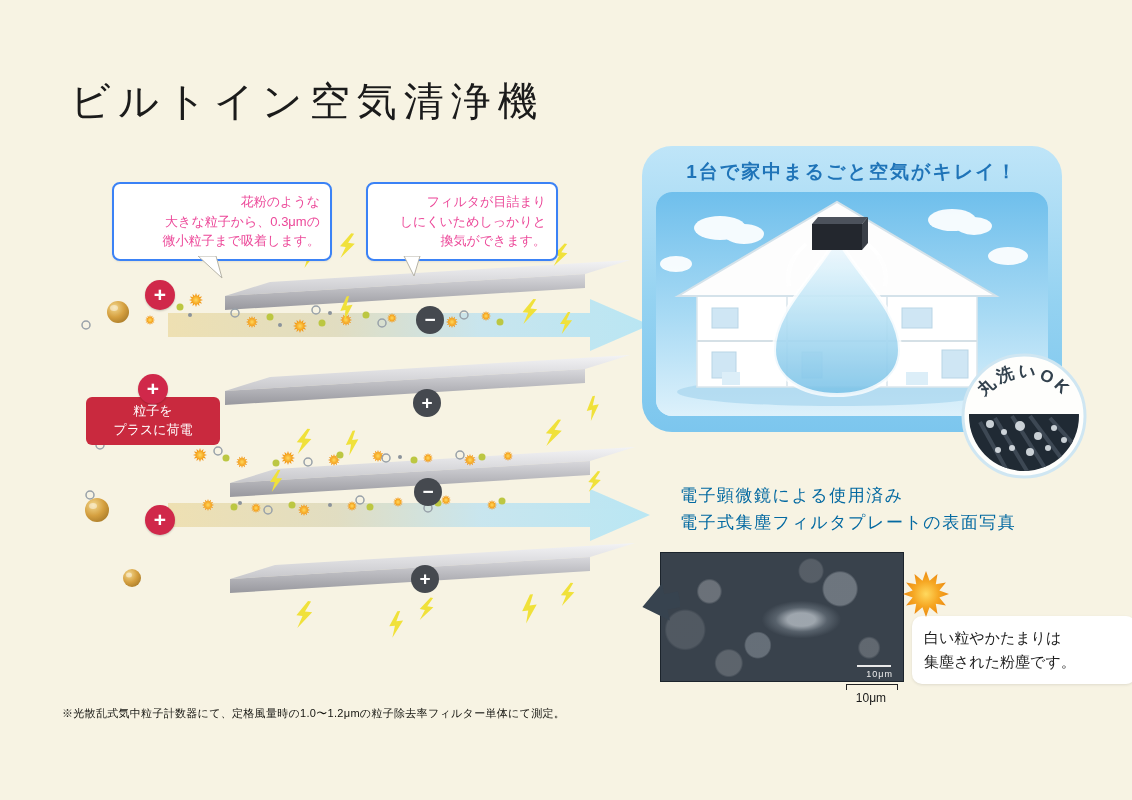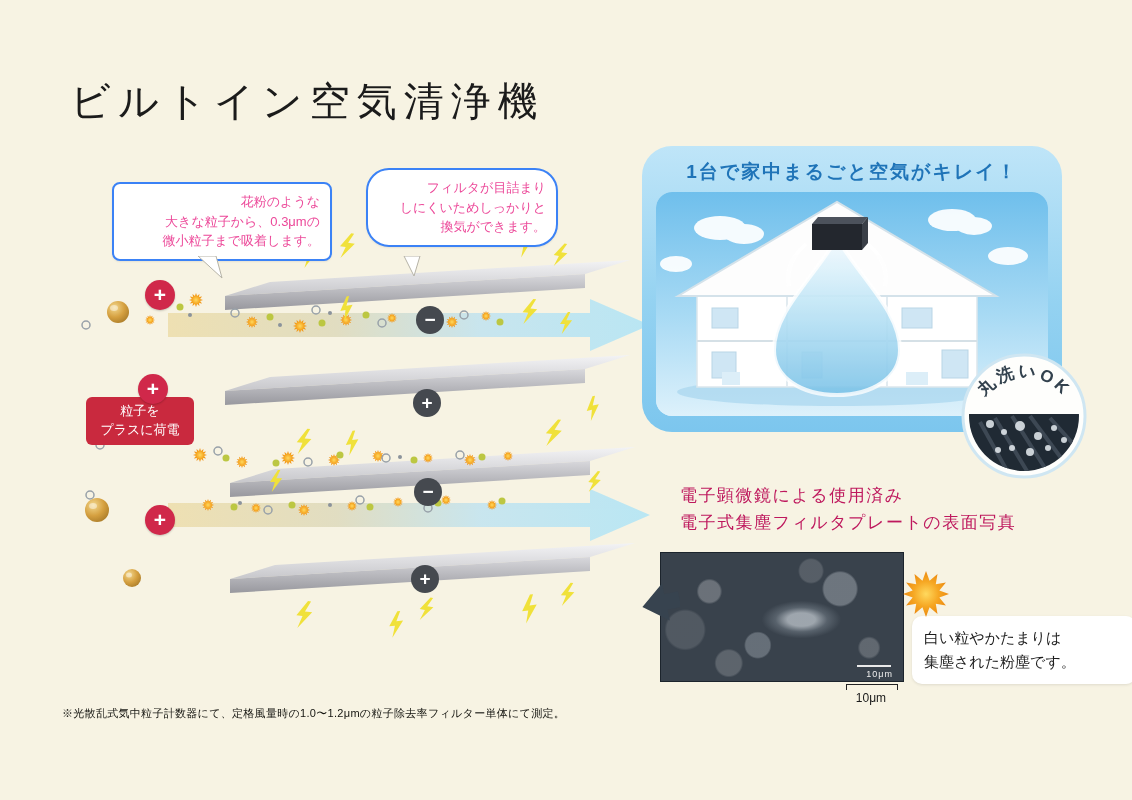--- a/index.html
+++ b/index.html
@@ -9,37 +9,37 @@
   .title{position:absolute;left:58px;top:74px;font-size:40px;font-weight:500;color:#1b1b1b;letter-spacing:7px;margin-left:12px;}
 
   .diagram-svg{position:absolute;left:30px;top:195px;z-index:1;}
 
   .callout{position:absolute;z-index:3;background:#fff;border:2px solid #3b82f6;border-radius:8px;
            padding:8px 10px;font-size:13px;line-height:1.5;text-align:right;color:#ec4899;
            white-space:pre-line;box-shadow:0 1px 2px rgba(0,0,0,.07);}
   .callout-tail{position:absolute;z-index:4;}
 
   .charge-badge{position:absolute;left:86px;top:397px;width:100px;z-index:3;background:#c9293e;color:#fff;
-                border-radius:6px;padding:5px 4px;font-size:13px;line-height:1.45;text-align:center;white-space:pre-line;}
+                border-radius:6px;padding:5px 17px;font-size:13px;line-height:1.45;text-align:center;white-space:pre-line;}
 
   .plus-red{position:absolute;z-index:3;width:30px;height:30px;border-radius:50%;background:#d0284a;color:#fff;
             font-size:21px;font-weight:bold;display:flex;align-items:center;justify-content:center;
             box-shadow:0 1px 2px rgba(0,0,0,.2);}
   .badge-dark{position:absolute;z-index:3;width:28px;height:28px;border-radius:50%;background:#45494f;color:#fff;
             font-size:19px;font-weight:bold;display:flex;align-items:center;justify-content:center;}
 
   .house-panel{position:absolute;left:642px;top:146px;width:420px;height:286px;border-radius:30px;
                background:linear-gradient(180deg,#bfe5f8 0%,#94d2f1 55%,#7cc6ee 100%);z-index:2;}
   .house-headline{position:absolute;left:0;right:0;top:13px;text-align:center;color:#1f74b8;
                   font-size:19px;font-weight:bold;letter-spacing:2px;}
   .house-scene{position:absolute;left:14px;top:46px;width:392px;height:224px;border-radius:16px;overflow:hidden;
                box-shadow:inset 0 0 0 2px rgba(255,255,255,.65);}
   .washable-badge{position:absolute;left:960px;top:352px;width:128px;height:128px;z-index:5;}
 
-  .micro-heading{position:absolute;left:680px;top:482px;font-size:17px;color:#be185d;line-height:1.6;
+  .micro-heading{position:absolute;left:680px;top:482px;font-size:17px;color:#0369a1;line-height:1.6;
                  letter-spacing:1.5px;white-space:pre-line;}
   .micro-photo{position:absolute;left:660px;top:552px;width:242px;height:128px;border:1px solid #1c242c;z-index:2;
     background-color:#39424c;
     background-image:
       radial-gradient(ellipse at 58% 52%, rgba(225,232,238,.6) 0 7%, rgba(160,172,182,.3) 13%, transparent 20%),
       radial-gradient(circle at 20% 30%, rgba(255,255,255,.25) 0 5%, transparent 6%),
       radial-gradient(circle at 74% 28%, rgba(230,236,242,.3) 0 8%, transparent 9%),
       radial-gradient(circle at 40% 72%, rgba(205,214,222,.3) 0 7%, transparent 8%),
       radial-gradient(circle at 86% 74%, rgba(255,255,255,.2) 0 4%, transparent 5%),
       radial-gradient(circle at 28% 86%, rgba(255,255,255,.18) 0 6%, transparent 7%),
@@ -212,21 +212,21 @@
         <use href="#bolt" transform="translate(560,275) rotate(8) scale(1.1)"></use>
     </g>
   </svg>
 
   <div class="callout" style="left:112px;top:182px;width:196px;">花粉のような
 大きな粒子から、0.3μmの
 微小粒子まで吸着します。</div>
   <svg class="callout-tail" style="left:196px;top:256px;" width="28" height="24">
     <polygon points="2,0 20,0 26,22" fill="#fff" stroke="#b5b2a6" stroke-width="1"></polygon>
   </svg>
-  <div class="callout" style="left:366px;top:168px;width:168px;border-radius:23px;">フィルタが目詰まり
+  <div class="callout" style="left:366px;top:182px;width:168px;">フィルタが目詰まり
 しにくいためしっかりと
 換気ができます。</div>
   <svg class="callout-tail" style="left:402px;top:256px;" width="24" height="22">
     <polygon points="2,0 18,0 12,20" fill="#fff" stroke="#b5b2a6" stroke-width="1"></polygon>
   </svg>
 
   <div class="charge-badge">粒子を
 プラスに荷電</div>
   <div class="plus-red" style="left:145px;top:280px;">+</div>
   <div class="plus-red" style="left:138px;top:374px;">+</div>

